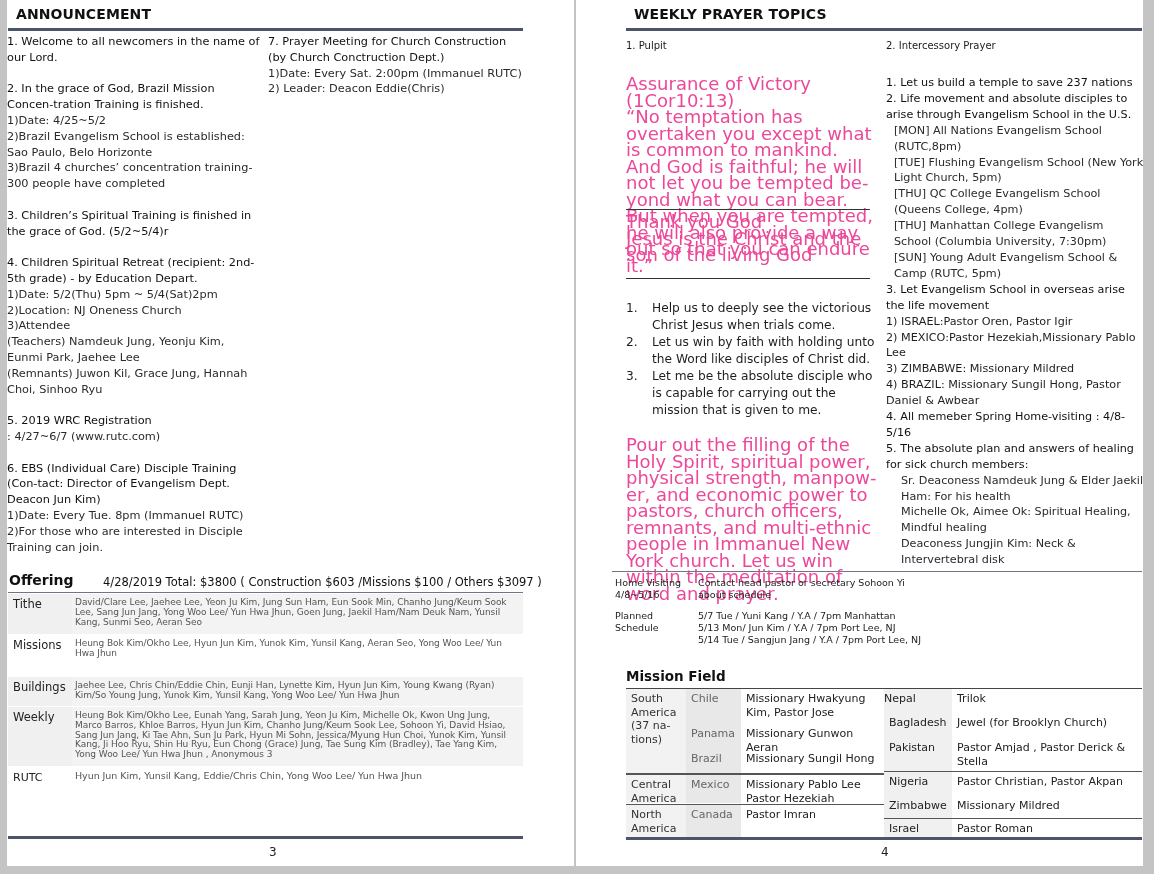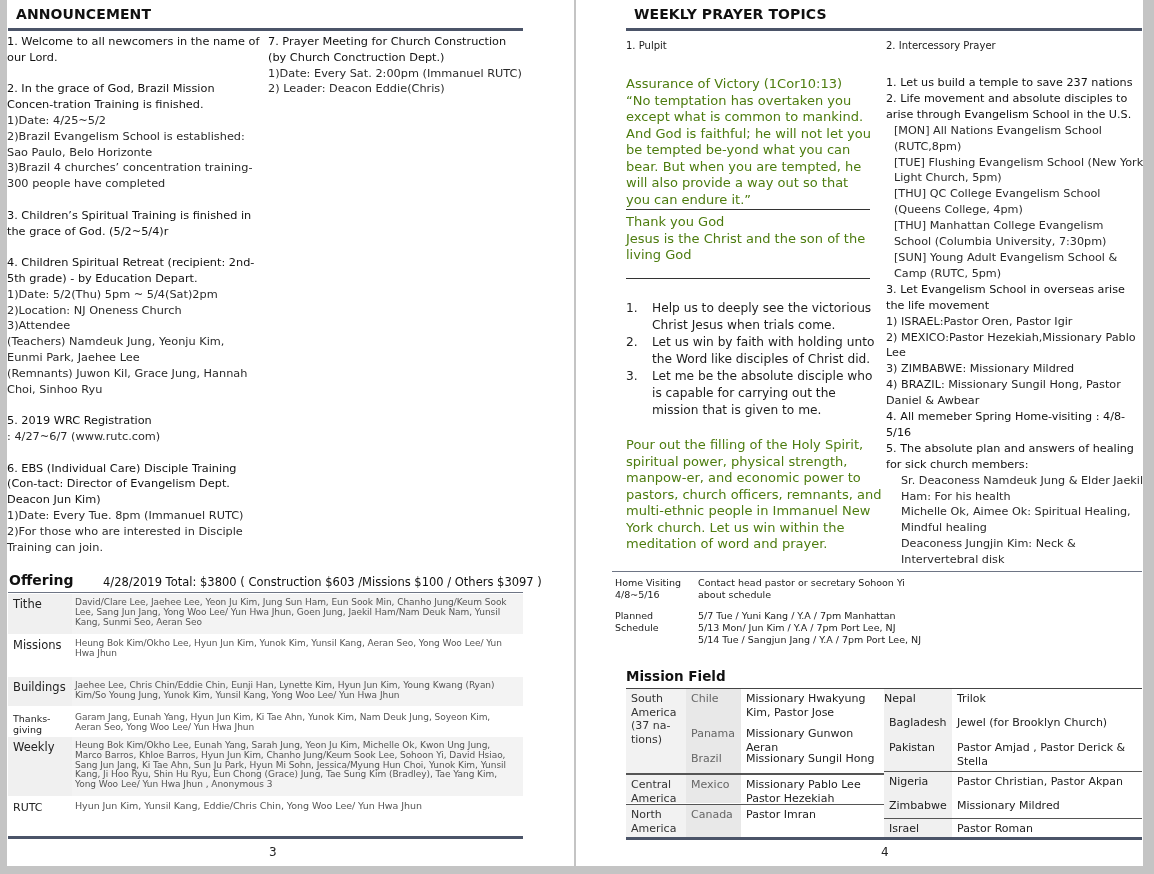--- a/index.html
+++ b/index.html
@@ -27,21 +27,21 @@
   .off-label { width: 64px; padding: 4px 4px 0 5px; font-size: 11.5px; line-height: 13px; color: #222; }
   .off-label.small { font-size: 9.5px; line-height: 11px; }
   .off-names { flex: 1; padding: 4px 6px 4px 3px; font-size: 9px; line-height: 9.8px; color: #555; letter-spacing: -0.05px; }
   .shade .off-label { background: #f0f0f0; }
   .shade .off-names { background: #f3f3f3; }
 
   .page-num { font-size: 12px; color: #222; }
 
   
   .h2 { font-size: 10px; color: #1a1a1a; }
-  .pr { font-size: 13px; line-height: 16.5px; color: #4d7c0f; }
+  .pr { font-size: 18px; line-height: 16.5px; color: #ec4899; }
   .pr-list { font-size: 12.2px; line-height: 17px; }
   .pr-list .li { display: flex; }
   .pr-list .num { width: 26px; flex-shrink: 0; }
   .int { font-size: 11.2px; line-height: 15.9px; color: #1e1e1e; }
   .int .b { color: #111; }
   .int .ind { padding-left: 8px; color: #2a2a2a; }
   .int .ind2 { padding-left: 15px; color: #2a2a2a; }
 
   .hv { font-size: 9.5px; line-height: 12px; color: #222; }
   .hv-row { display: flex; margin-bottom: 9px; }
@@ -110,24 +110,20 @@
       <div class="off-label">Tithe</div>
       <div class="off-names">David/Clare Lee, Jaehee Lee, Yeon Ju Kim, Jung Sun Ham, Eun Sook Min, Chanho Jung/Keum Sook Lee, Sang Jun Jang, Yong Woo Lee/ Yun Hwa Jhun, Goen Jung, Jaekil Ham/Nam Deuk Nam, Yunsil Kang, Sunmi Seo, Aeran Seo</div>
     </div>
     <div class="off-row" style="height:42px;">
       <div class="off-label">Missions</div>
       <div class="off-names">Heung Bok Kim/Okho Lee, Hyun Jun Kim, Yunok Kim, Yunsil Kang, Aeran Seo, Yong Woo Lee/ Yun Hwa Jhun</div>
     </div>
     <div class="off-row shade" style="height:30px;">
       <div class="off-label">Buildings</div>
       <div class="off-names">Jaehee Lee, Chris Chin/Eddie Chin, Eunji Han, Lynette Kim, Hyun Jun Kim, Young Kwang (Ryan) Kim/So Young Jung, Yunok Kim, Yunsil Kang, Yong Woo Lee/ Yun Hwa Jhun</div>
-    </div>
-    <div class="off-row" style="height:30px;">
-      <div class="off-label small" style="padding-top:6px;">Thanks-giving</div>
-      <div class="off-names" style="padding-top:6px;">Garam Jang, Eunah Yang, Hyun Jun Kim, Ki Tae Ahn, Yunok Kim, Nam Deuk Jung, Soyeon Kim, Aeran Seo, Yong Woo Lee/ Yun Hwa Jhun</div>
     </div>
     <div class="off-row shade" style="height:60px;">
       <div class="off-label">Weekly</div>
       <div class="off-names">Heung Bok Kim/Okho Lee, Eunah Yang, Sarah Jung, Yeon Ju Kim, Michelle Ok, Kwon Ung Jung, Marco Barros, Khloe Barros, Hyun Jun Kim, Chanho Jung/Keum Sook Lee, Sohoon Yi, David Hsiao, Sang Jun Jang, Ki Tae Ahn, Sun Ju Park, Hyun Mi Sohn,  Jessica/Myung Hun Choi, Yunok Kim, Yunsil Kang, Ji Hoo Ryu, Shin Hu Ryu, Eun Chong (Grace) Jung, Tae Sung Kim (Bradley), Tae Yang Kim, Yong Woo Lee/ Yun Hwa Jhun , Anonymous 3</div>
     </div>
     <div class="off-row" style="height:40px;">
       <div class="off-label" style="font-size:11px;">RUTC</div>
       <div class="off-names" style="font-size:9.5px;">Hyun Jun Kim, Yunsil Kang, Eddie/Chris Chin, Yong Woo Lee/ Yun Hwa Jhun</div>
     </div>
   </div>

